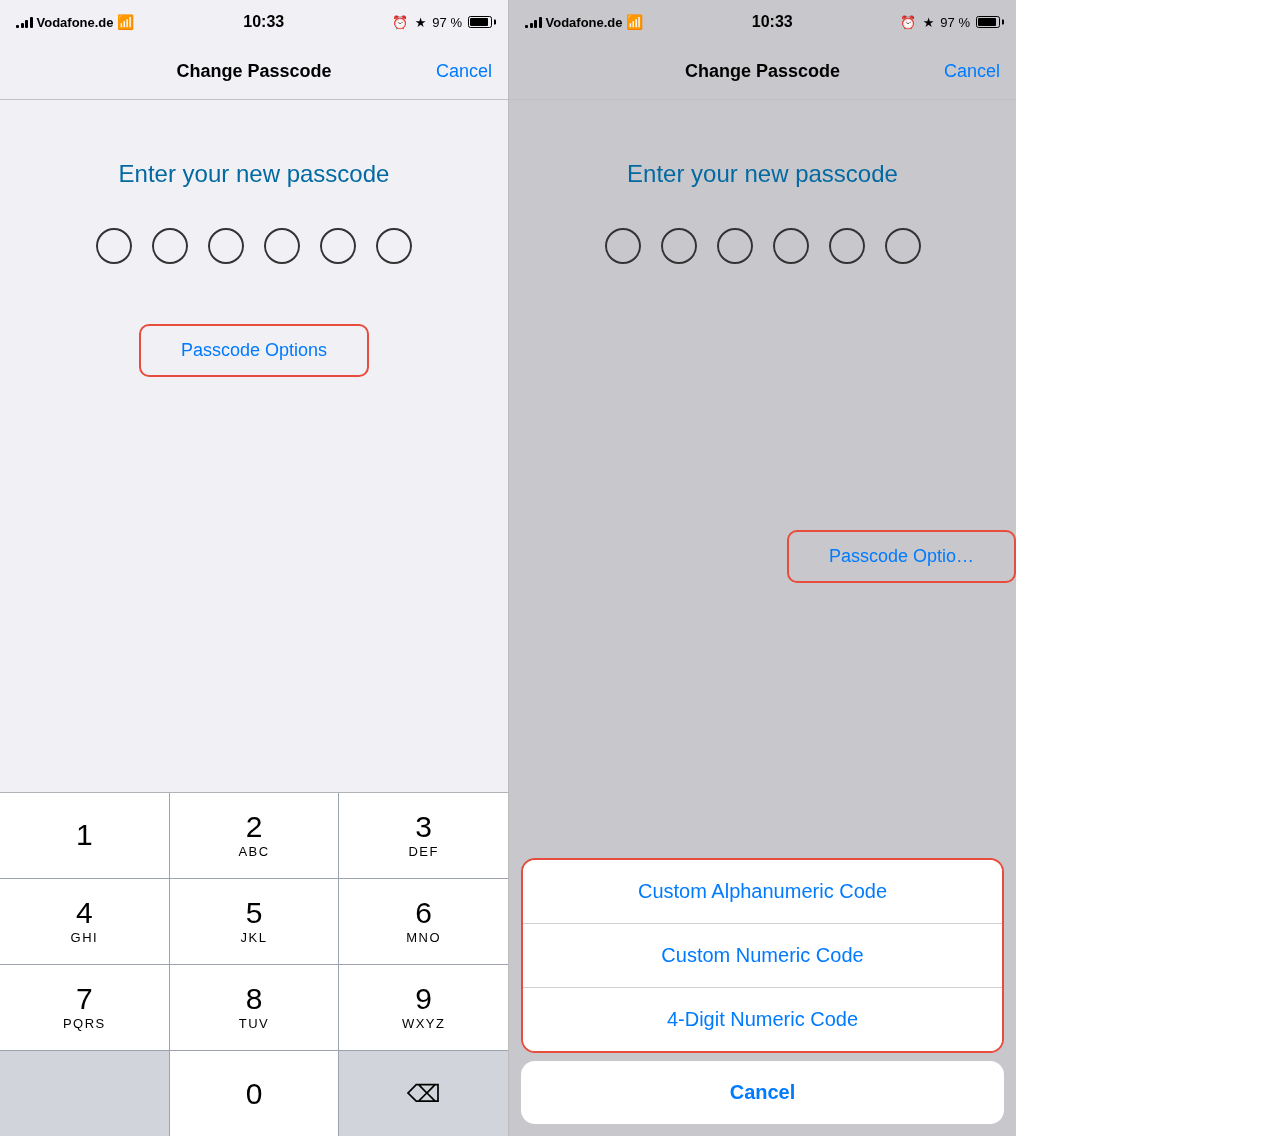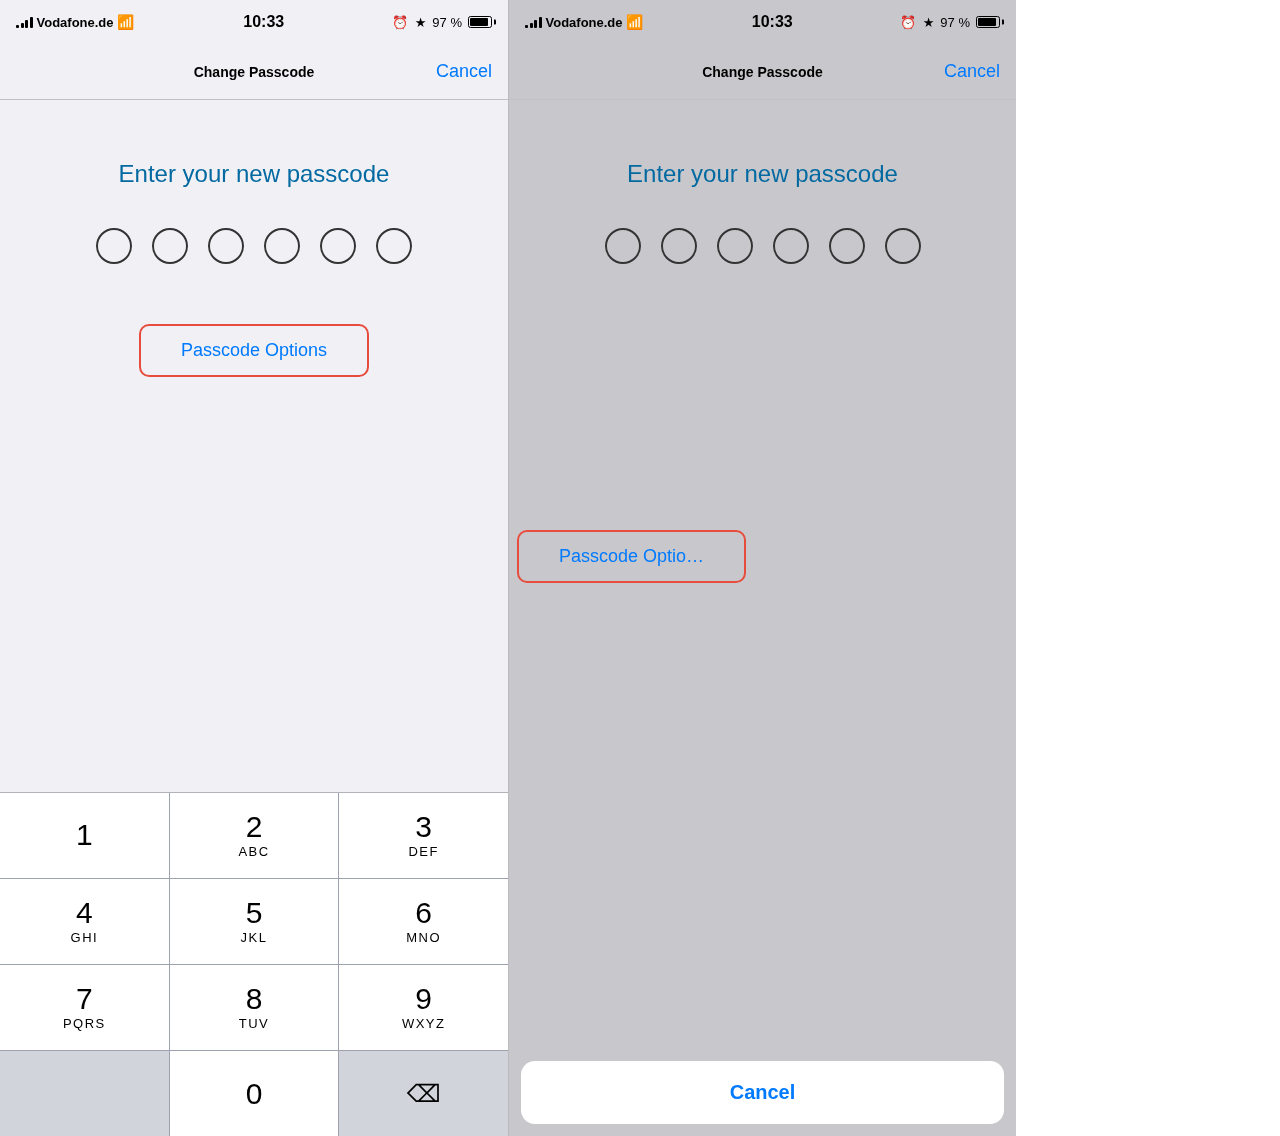--- a/index.html
+++ b/index.html
@@ -115,21 +115,21 @@
       height: 56px;
       display: flex;
       align-items: center;
       justify-content: center;
       position: relative;
       background: transparent;
       border-bottom: 1px solid #c0c0c5;
     }
 
     .nav-title {
-      font-size: 14px;
+      font-size: 18px;
       font-weight: 700;
       color: #000;
     }
 
     .nav-cancel {
       position: absolute;
       right: 16px;
       font-size: 18px;
       font-weight: 400;
       color: #007aff;
@@ -285,24 +285,24 @@
       font-weight: 600;
       color: #007aff;
       text-align: center;
       cursor: pointer;
     }
 
     
     .passcode-options-hint {
       position: absolute;
       top: 430px;
-      left: 8px;
+      left: 0;
       right: 0;
       display: flex;
-      justify-content: flex-start;
+      justify-content: flex-end;
     }
 
     .passcode-options-hint-text {
       font-size: 18px;
       color: #007aff;
       border: 2px solid #e74c3c;
       border-radius: 10px;
       padding: 14px 40px;
     }
   </style>
@@ -445,17 +445,28 @@
       <div class="dot"></div>
       <div class="dot"></div>
       <div class="dot"></div>
     </div>
 
     <div class="passcode-options-hint">
       <span class="passcode-options-hint-text">Passcode Optio…</span>
     </div>
 
     <div class="options-overlay">
+      <div class="options-menu">
+        <div class="options-menu-item">
+          <span>Custom Alphanumeric Code</span>
+        </div>
+        <div class="options-menu-item">
+          <span>Custom Numeric Code</span>
+        </div>
+        <div class="options-menu-item">
+          <span>4-Digit Numeric Code</span>
+        </div>
+      </div>
       <div class="options-cancel-btn">Cancel</div>
     </div>
   </div>
 
 </div>
 
 </body></html>

